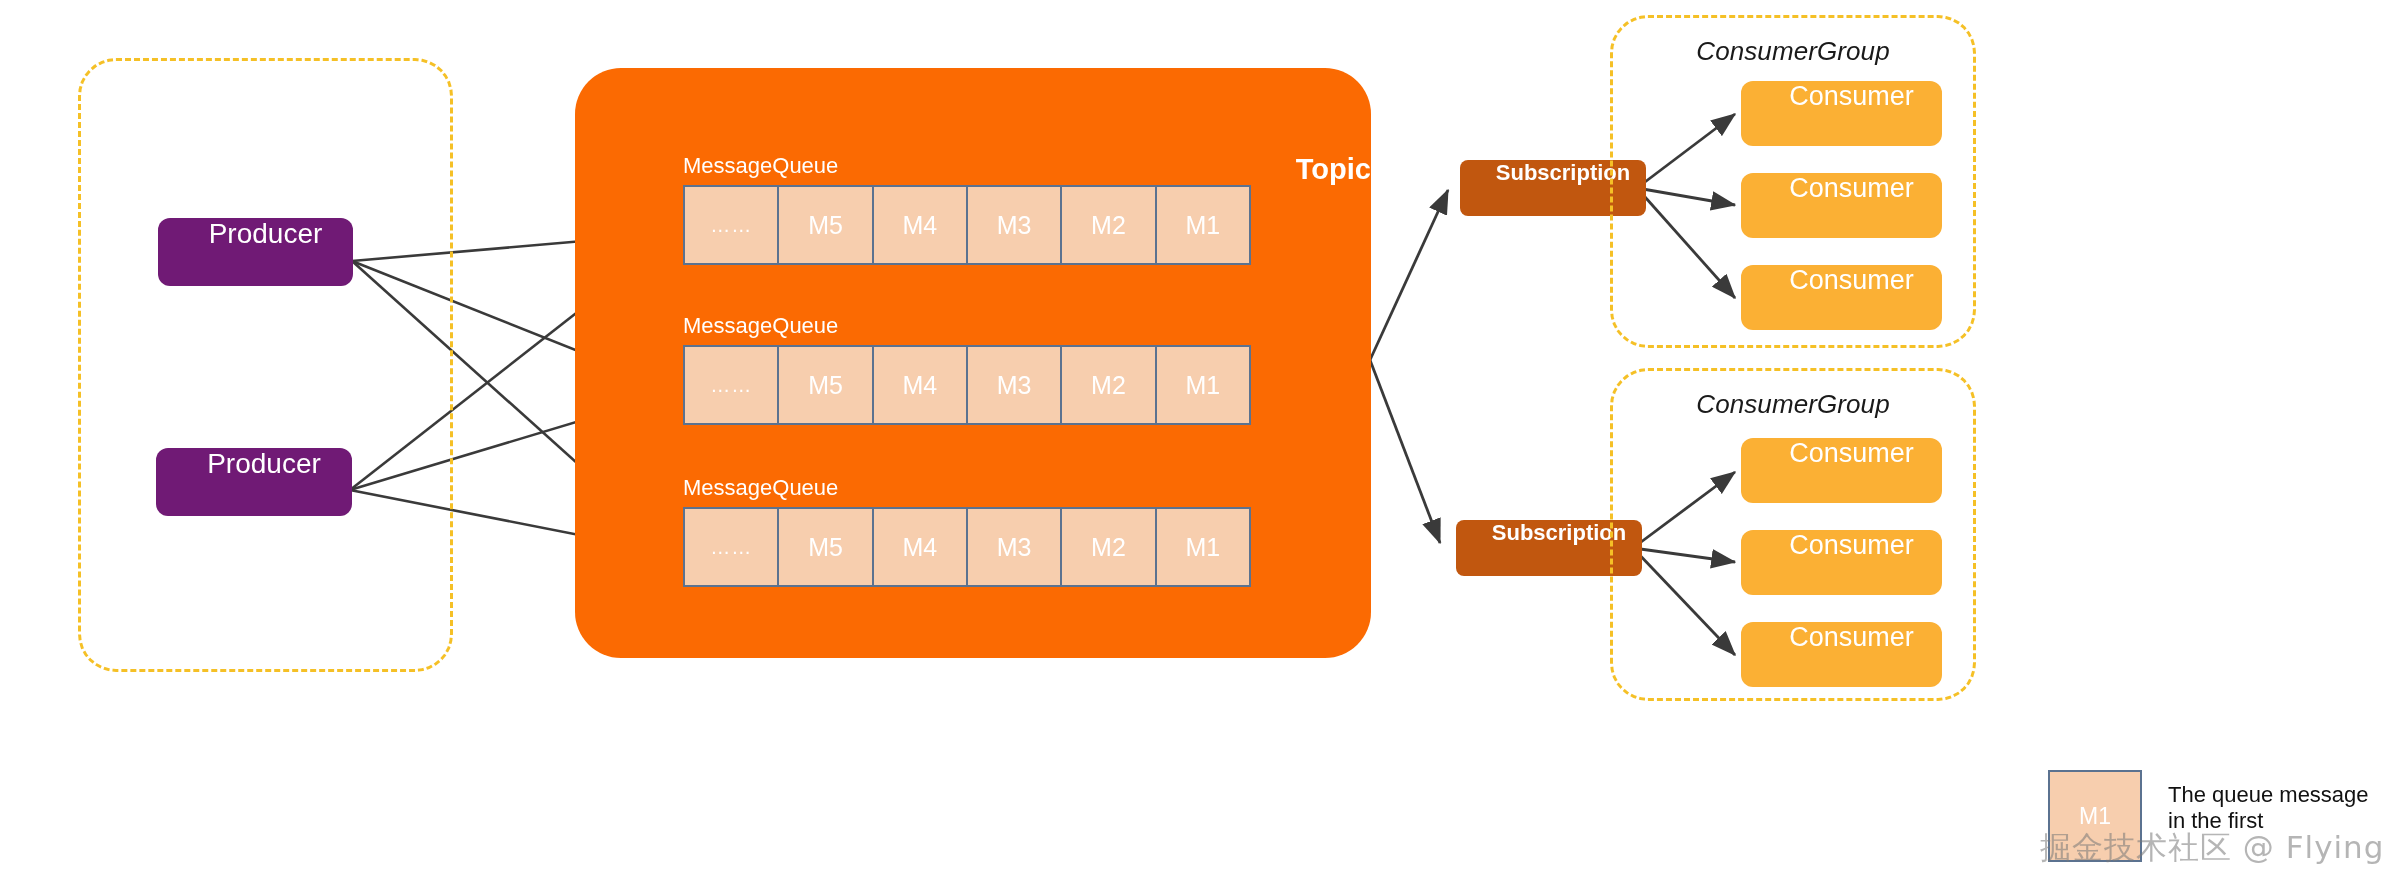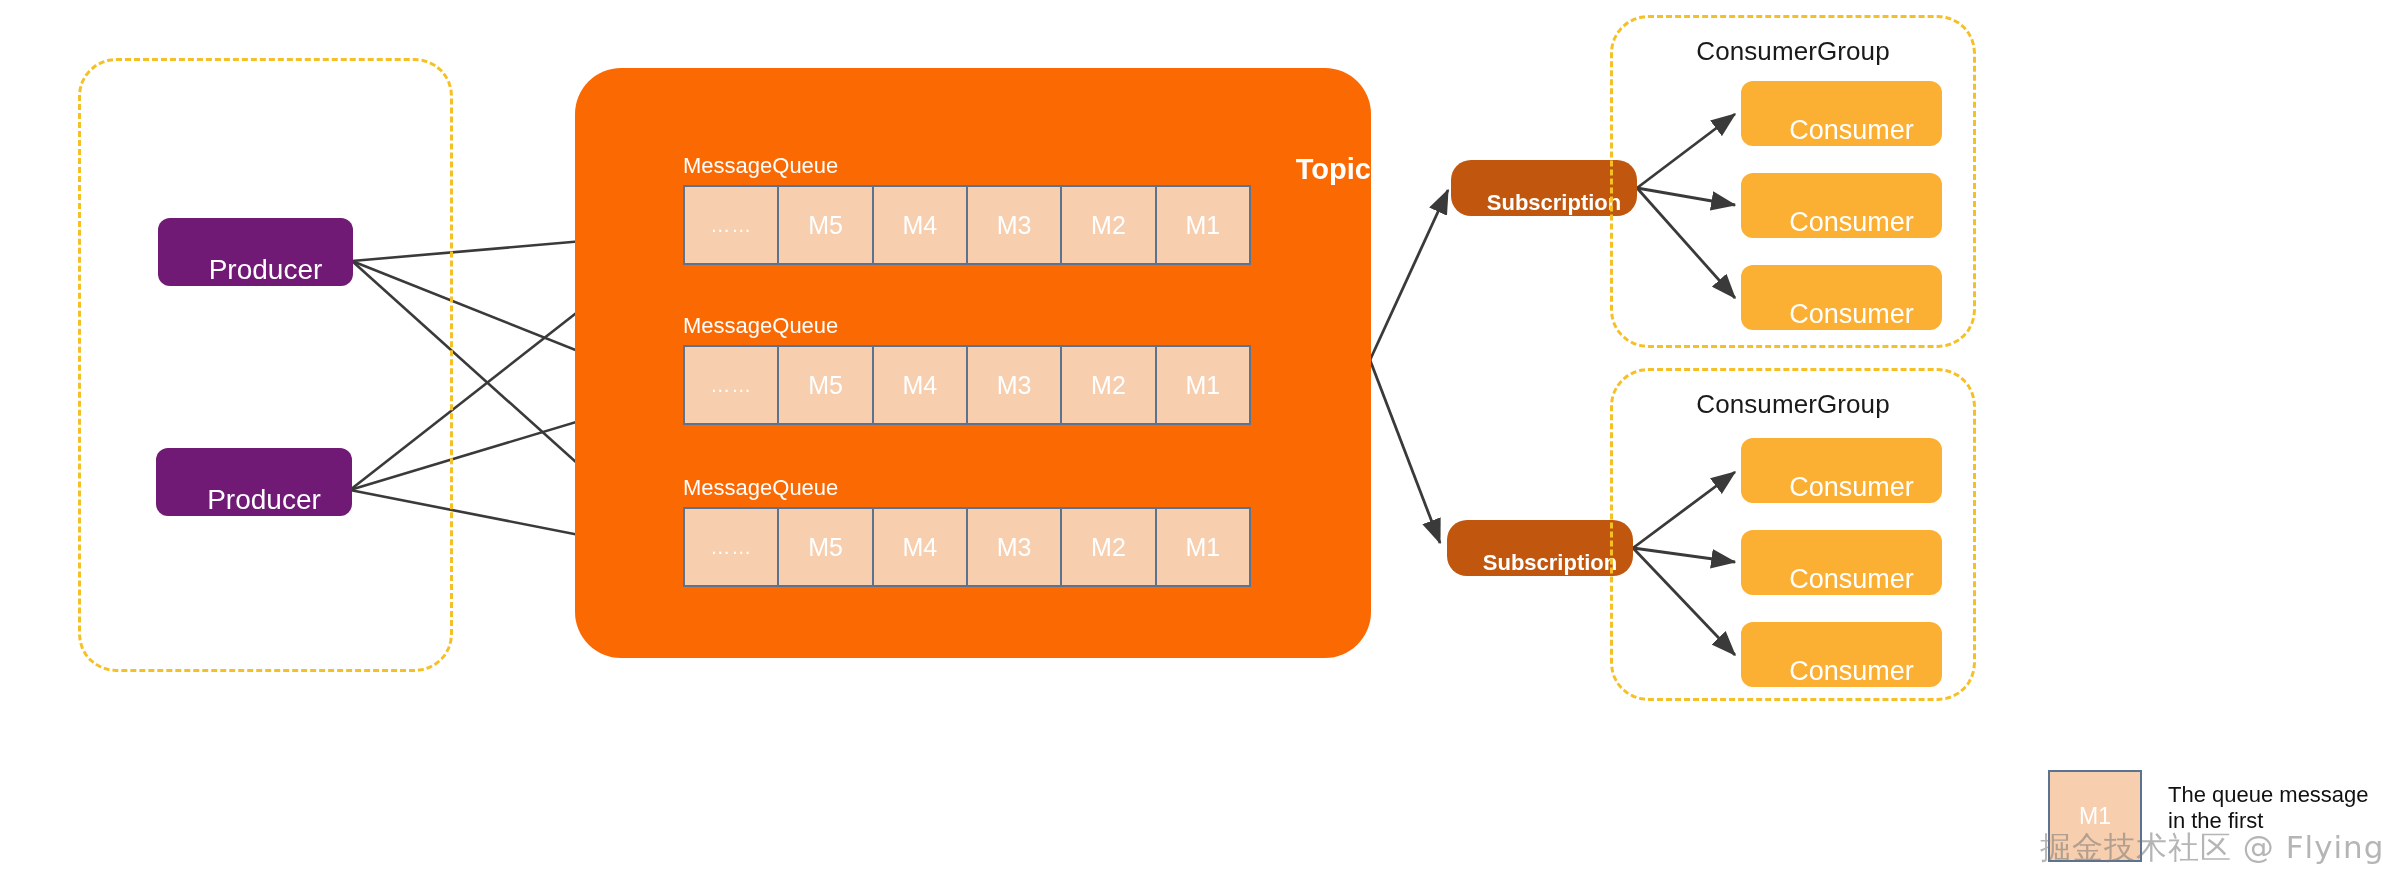--- a/index.html
+++ b/index.html
@@ -26,20 +26,21 @@
     pointer-events: none;
   }
 
   
   .dashed-group {
     position: absolute;
     border: 3px dashed #F5C026;
     border-radius: 38px;
     background: transparent;
     box-sizing: border-box;
+    font-style: italic;
   }
   .group-title {
     position: absolute;
     width: 100%;
     text-align: center;
     color: #1a1a1a;
     font-size: 26px;
     line-height: 1;
     letter-spacing: .1px;
   }
@@ -96,39 +97,40 @@
     box-sizing: border-box;
   }
   .mq-cell:last-child { border-right: none; }
   .mq-cell.ellipsis { font-size: 20px; letter-spacing: 1px; }
 
   
   .node-box {
     position: absolute;
     border-radius: 12px;
     display: flex;
-    align-items: flex-end;
+    align-items: flex-start;
     justify-content: center;
     color: #ffffff;
     box-sizing: border-box;
     padding-left: 20px;
   }
   .node-producer {
     background: #701a75;
     font-size: 28px;
   }
   .node-consumer {
     background: #FBB034;
     font-size: 27px;
   }
   .node-subscription {
     background: #C1570F;
     font-size: 22px;
     font-weight: bold;
-    border-radius: 20px;
+    border-radius: 8px;
+    margin-left: 9px;
   }
 
   
   .legend-swatch {
     position: absolute;
     background: #F7CEAE;
     border: 2px solid #5B7290;
     display: flex;
     align-items: center;
     justify-content: center;

